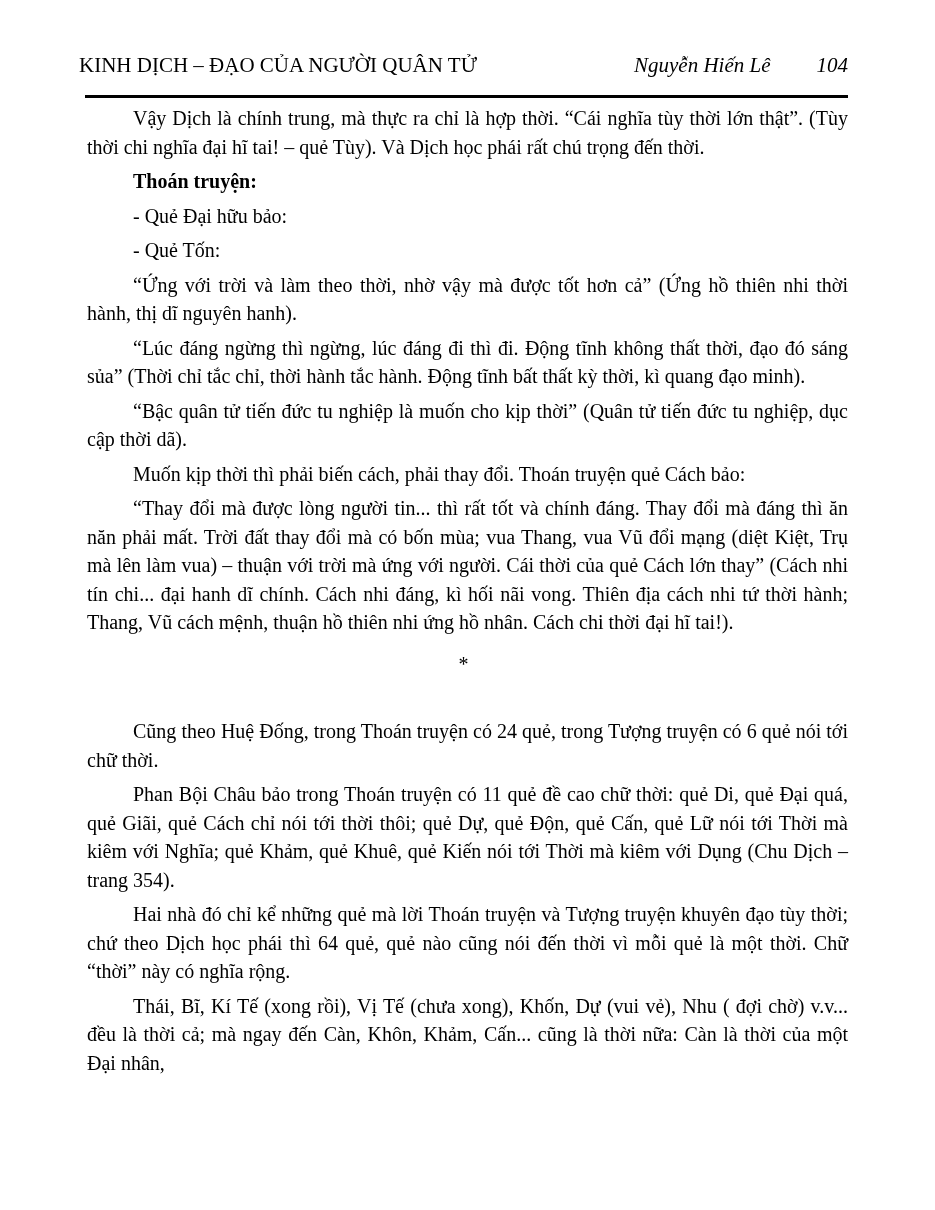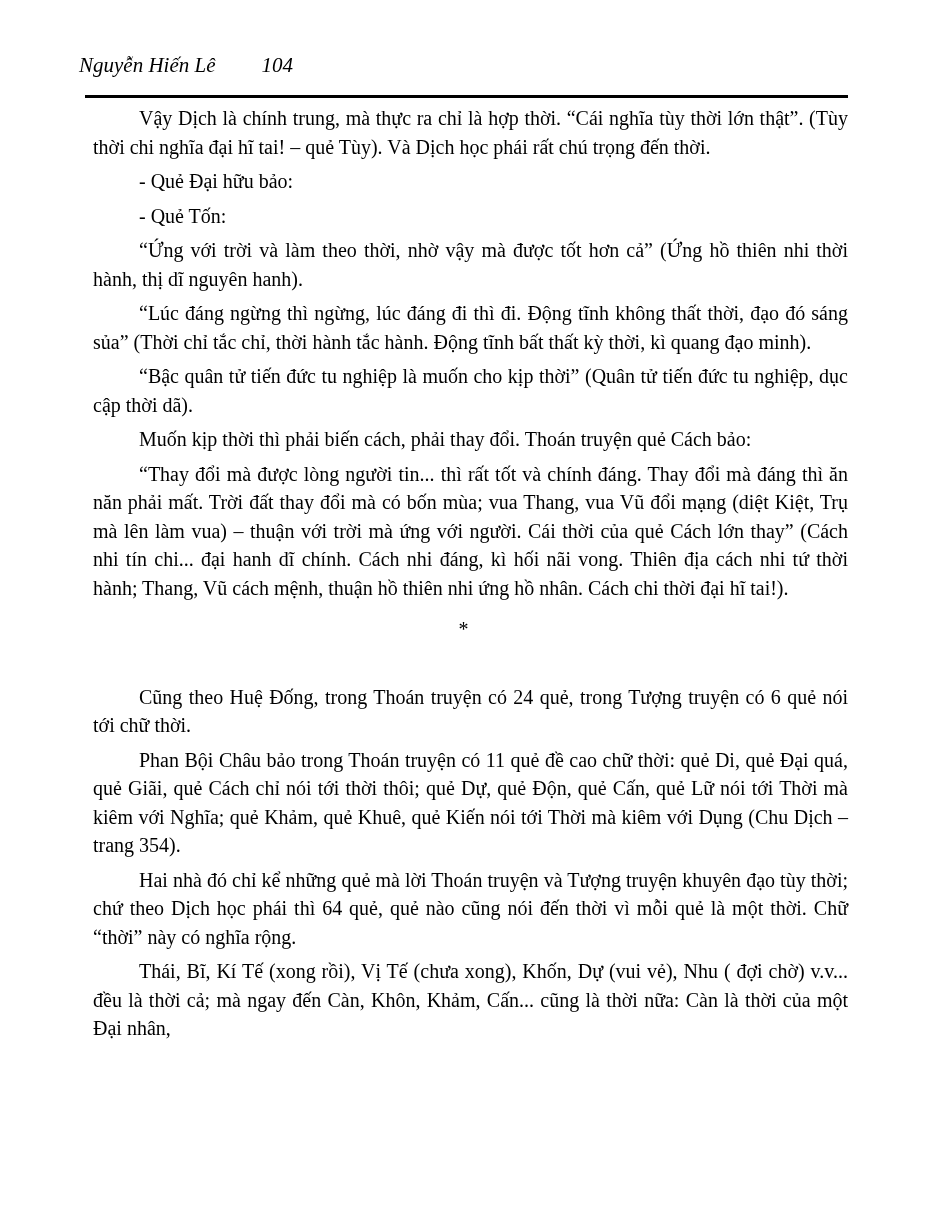--- a/index.html
+++ b/index.html
@@ -37,50 +37,52 @@
     border-top: 3px solid #000000;
     margin: 17px 0 0 6px;
     height: 0;
   }
   .page-body {
     margin-top: 6px;
     font-size: 20px;
     line-height: 28.5px;
   }
   .para {
-    margin: 0 0 6px 14px;
+    margin: 0 0 6px 8px;
     text-indent: 46px;
     text-align: justify;
   }
   .para.bold {
     font-weight: bold;
     text-align: left;
   }
   .para.star {
     text-indent: 0;
     text-align: center;
     margin: 13px 0 39px 0;
   }
 </style>
 </head>
 <body>
 
 <div class="page">
 
   <header class="page-header">
+    <span class="header-title">KINH DỊCH – ĐẠO CỦA NGƯỜI QUÂN TỬ</span>
     <span class="header-right">
       <span class="header-author">Nguyễn Hiến Lê</span>
       <span class="header-page-number">104</span>
     </span>
   </header>
 
   <hr class="header-rule">
 
   <main class="page-body">
     <p class="para">Vậy Dịch là chính trung, mà thực ra chỉ là hợp thời. “Cái nghĩa tùy thời lớn thật”. (Tùy thời chi nghĩa đại hĩ tai! – quẻ Tùy). Và Dịch học phái rất chú trọng đến thời.</p>
+    <p class="para bold">Thoán truyện:</p>
     <p class="para">- Quẻ Đại hữu bảo:</p>
     <p class="para">- Quẻ Tốn:</p>
     <p class="para">“Ứng với trời và làm theo thời, nhờ vậy mà được tốt hơn cả” (Ứng hồ thiên nhi thời hành, thị dĩ nguyên hanh).</p>
     <p class="para">“Lúc đáng ngừng thì ngừng, lúc đáng đi thì đi. Động tĩnh không thất thời, đạo đó sáng sủa” (Thời chỉ tắc chỉ, thời hành tắc hành. Động tĩnh bất thất kỳ thời, kì quang đạo minh).</p>
     <p class="para">“Bậc quân tử tiến đức tu nghiệp là muốn cho kịp thời” (Quân tử tiến đức tu nghiệp, dục cập thời dã).</p>
     <p class="para">Muốn kịp thời thì phải biến cách, phải thay đổi. Thoán truyện quẻ Cách bảo:</p>
     <p class="para">“Thay đổi mà được lòng người tin... thì rất tốt và chính đáng. Thay đổi mà đáng thì ăn năn phải mất. Trời đất thay đổi mà có bốn mùa; vua Thang, vua Vũ đổi mạng (diệt Kiệt, Trụ mà lên làm vua) – thuận với trời mà ứng với người. Cái thời của quẻ Cách lớn thay” (Cách nhi tín chi... đại hanh dĩ chính. Cách nhi đáng, kì hối nãi vong. Thiên địa cách nhi tứ thời hành; Thang, Vũ cách mệnh, thuận hồ thiên nhi ứng hồ nhân. Cách chi thời đại hĩ tai!).</p>
     <p class="para star">*</p>
     <p class="para">Cũng theo Huệ Đống, trong Thoán truyện có 24 quẻ, trong Tượng truyện có 6 quẻ nói tới chữ thời.</p>
     <p class="para">Phan Bội Châu bảo trong Thoán truyện có 11 quẻ đề cao chữ thời: quẻ Di, quẻ Đại quá, quẻ Giãi, quẻ Cách chỉ nói tới thời thôi; quẻ Dự, quẻ Độn, quẻ Cấn, quẻ Lữ nói tới Thời mà kiêm với Nghĩa; quẻ Khảm, quẻ Khuê, quẻ Kiến nói tới Thời mà kiêm với Dụng (Chu Dịch – trang 354).</p>

